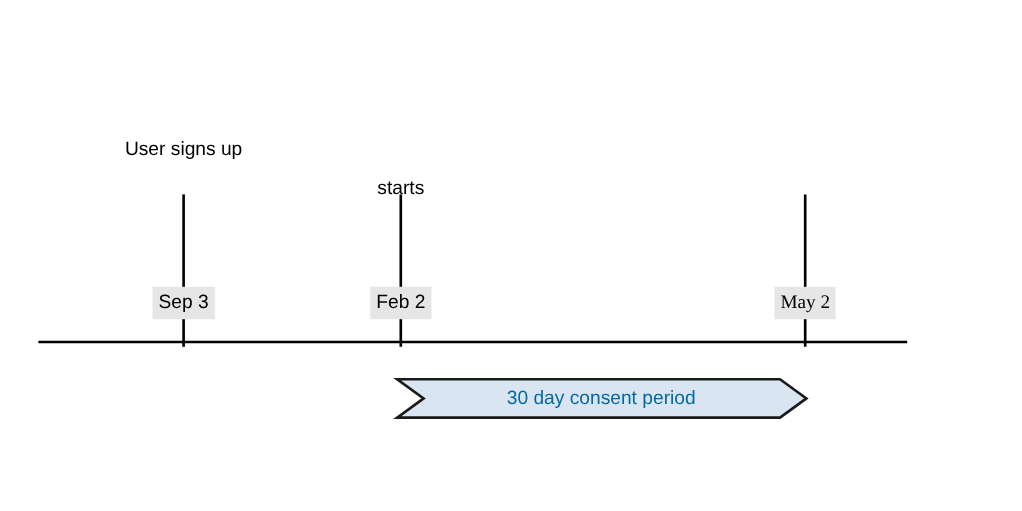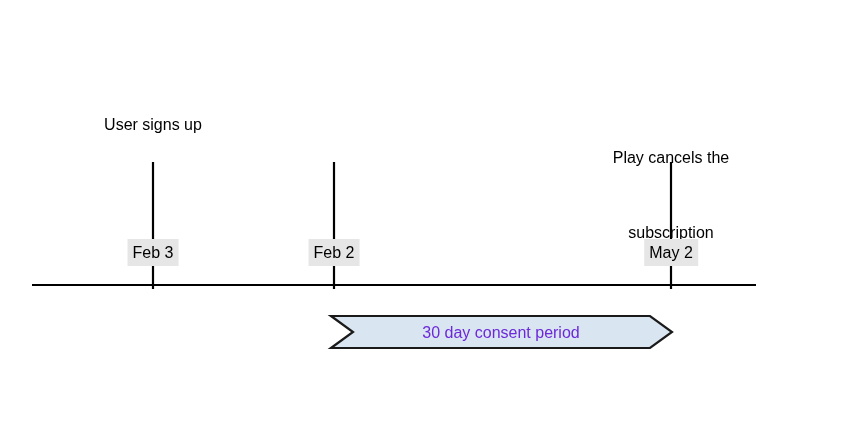--- a/index.html
+++ b/index.html
@@ -38,21 +38,21 @@
     color: #000000;
     background: #e6e6e6;
     padding: 4px 5px 3px 5px;
     white-space: nowrap;
     transform: translateX(-50%);
   }
   .banner-label {
     position: absolute;
     font-size: 16px;
     line-height: 20px;
-    color: #6d28d9;
+    color: #0369a1;
     white-space: nowrap;
     transform: translate(-50%, -50%);
   }
 </style>
 </head>
 <body>
 
 <div id="canvas">
 
   <svg class="layer" viewBox="0 0 852 426" xmlns="http://www.w3.org/2000/svg">
@@ -64,28 +64,25 @@
     <line x1="334" y1="162" x2="334" y2="289" stroke="#000000" stroke-width="2.2"></line>
 
     <line x1="671" y1="162" x2="671" y2="289" stroke="#000000" stroke-width="2.2"></line>
 
     <polygon points="331,316 650,316 672,332 650,348 331,348 353,332" fill="#d9e6f2" stroke="#1a1a1a" stroke-width="2.2" stroke-linejoin="miter"></polygon>
   </svg>
 
   <div class="milestone-title" style="left:153px; top:112px;">User signs up</div>
 
   <div class="milestone-title" style="left:334px; top:95px;">
+    <div>starts</div>
   </div>
 
-  <div class="milestone-title" style="left:671px; top:95px;">
-    <div>Play cancels the</div>
-    <div>subscription</div>
-  </div>
 
-  <div class="date-chip" style="left:153px; top:239px;">Feb 3</div>
+  <div class="date-chip" style="left:153px; top:239px;">Sep 3</div>
 
   <div class="date-chip" style="left:334px; top:239px;">Feb 2</div>
 
-  <div class="date-chip" style="left:671px; top:239px;">May 2</div>
+  <div class="date-chip" style="left:671px; top:239px;font-family:Liberation Serif, serif;">May 2</div>
 
   <div class="banner-label" style="left:501px; top:333px;">30 day consent period</div>
 
 </div>
 
 </body></html>

